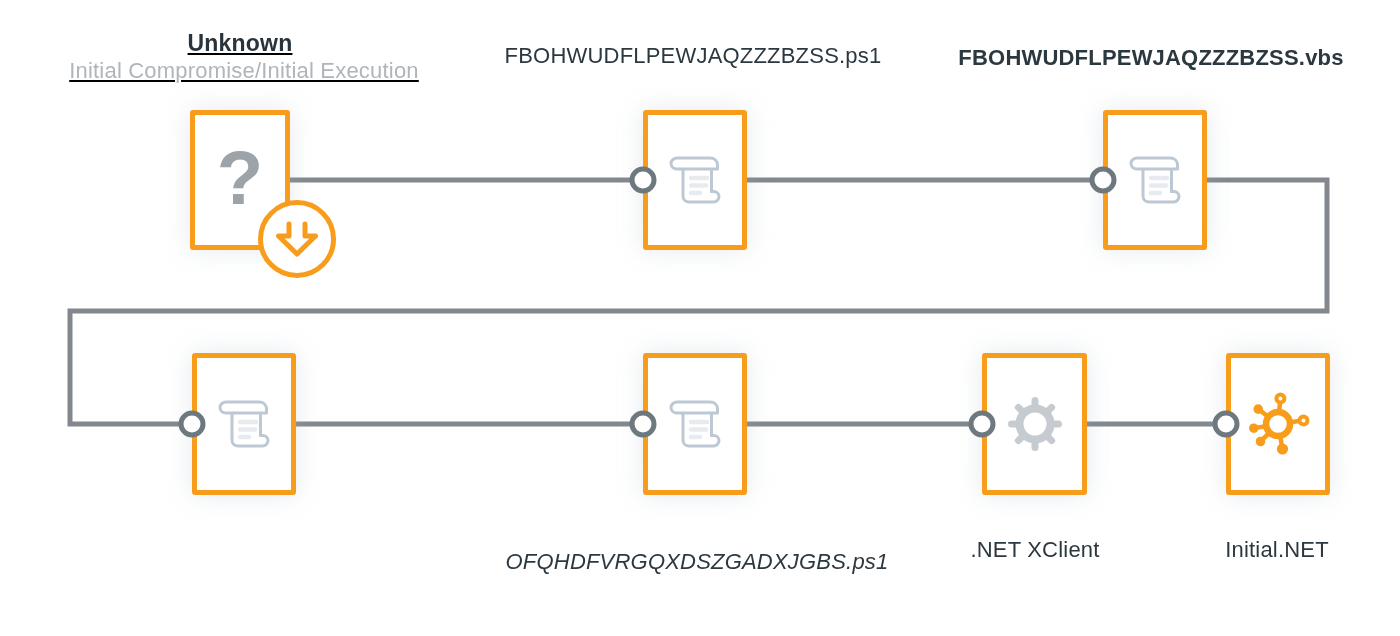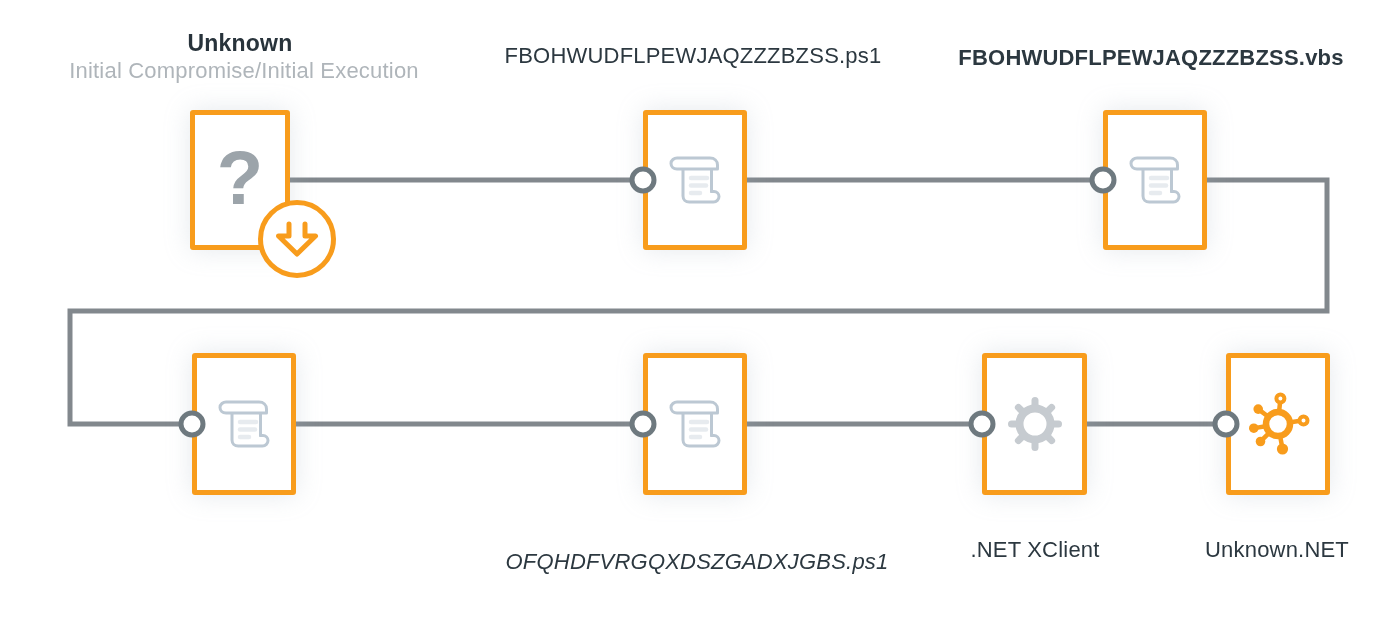--- a/index.html
+++ b/index.html
@@ -25,21 +25,21 @@
     box-sizing:border-box;background:#ffffff;border:5px solid #F89C1C;
     border-radius:50%;display:flex;align-items:center;justify-content:center;
   }
   .label{
     position:absolute;transform:translateX(-50%);
     font-size:22px;font-weight:500;color:#2C3840;letter-spacing:0.2px;
     white-space:nowrap;line-height:28px;
   }
   .label-group{
     position:absolute;transform:translateX(-50%);
-    text-align:center;white-space:nowrap;line-height:28px;
+    text-align:center;white-space:nowrap;line-height:28px;text-decoration:underline;
   }
   .title-line{font-size:23px;font-weight:600;color:#28333B;letter-spacing:0.2px;}
   .sub-line{font-size:22px;font-weight:400;color:#AFB5BA;letter-spacing:0.2px;margin-left:8px;}
 </style>
 </head>
 <body>
 
 <div class="canvas">
 
   <svg class="layer" width="1400" height="636">
@@ -172,15 +172,15 @@
   <div class="label-group" style="left:240px;top:29px;">
     <div class="title-line">Unknown</div>
     <div class="sub-line">Initial Compromise/Initial Execution</div>
   </div>
 
   <div class="label" style="left:693px;top:42px;">FBOHWUDFLPEWJAQZZZBZSS.ps1</div>
   <div class="label" style="left:1151px;top:44px;font-weight:bold;">FBOHWUDFLPEWJAQZZZBZSS.vbs</div>
 
   <div class="label" style="left:697px;top:548px;font-style:italic;">OFQHDFVRGQXDSZGADXJGBS.ps1</div>
   <div class="label" style="left:1035px;top:536px;">.NET XClient</div>
-  <div class="label" style="left:1277px;top:536px;">Unknown.NET</div>
+  <div class="label" style="left:1277px;top:536px;">Initial.NET</div>
 
 </div>
 
 </body></html>

